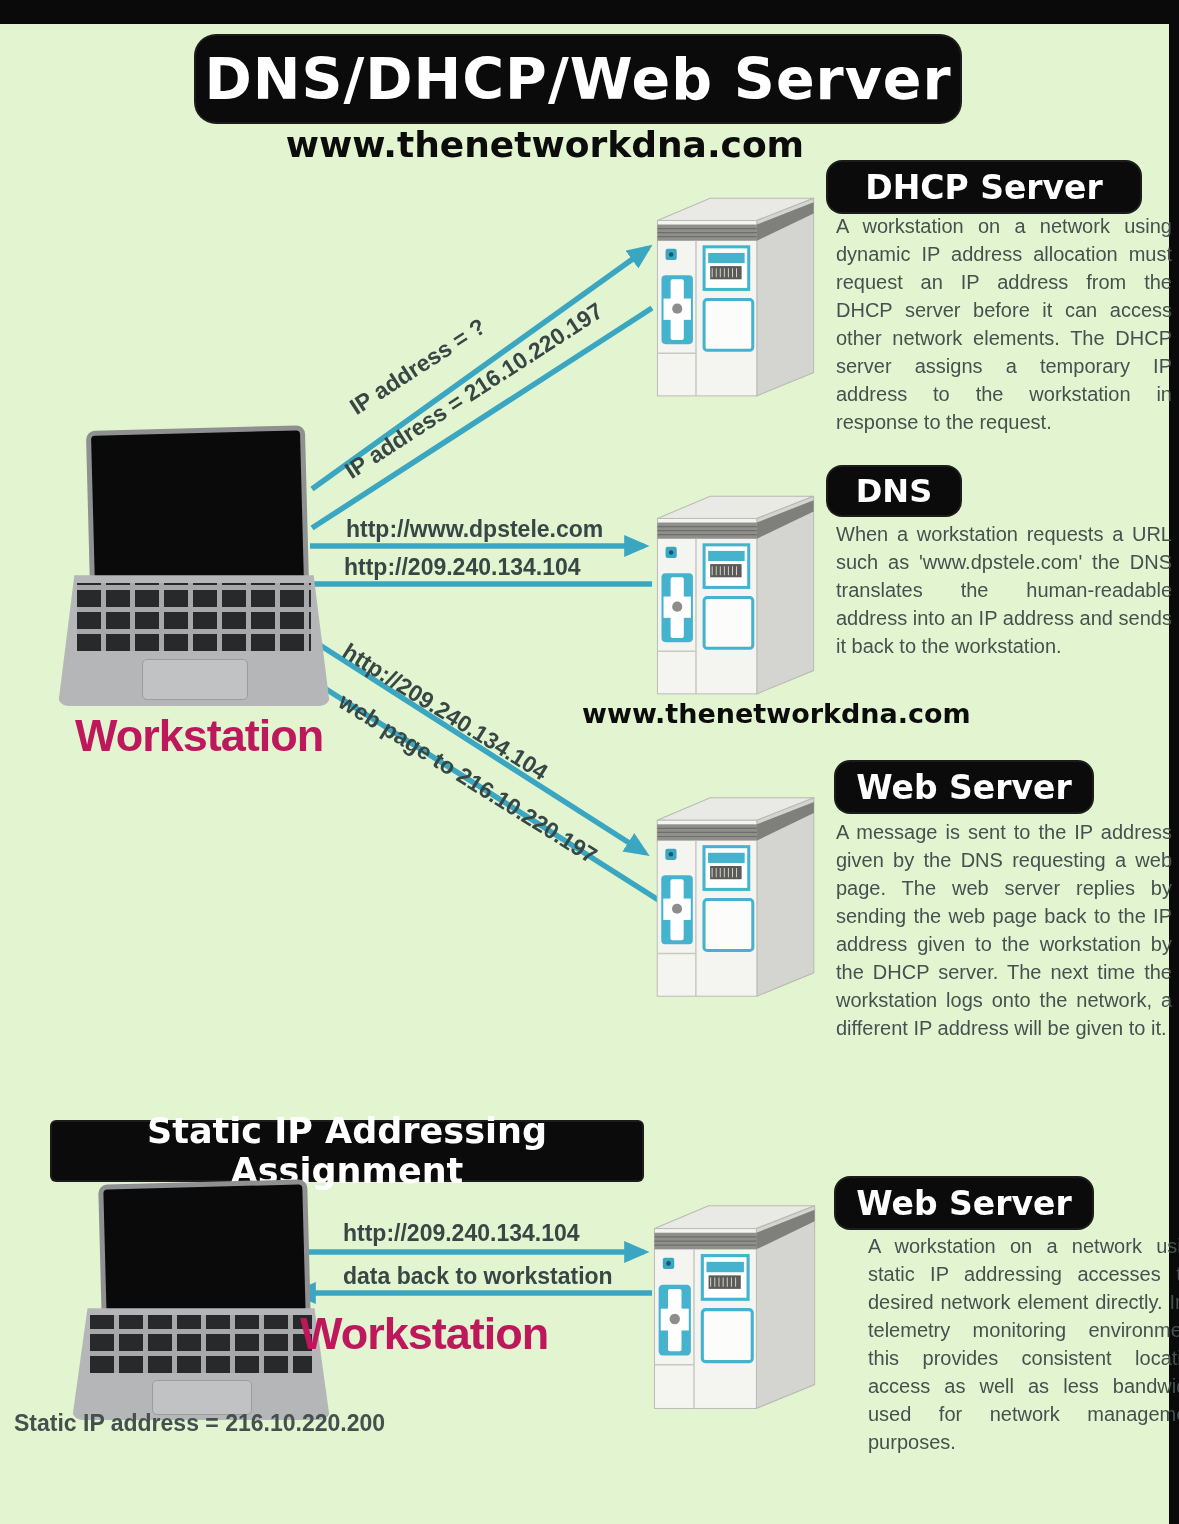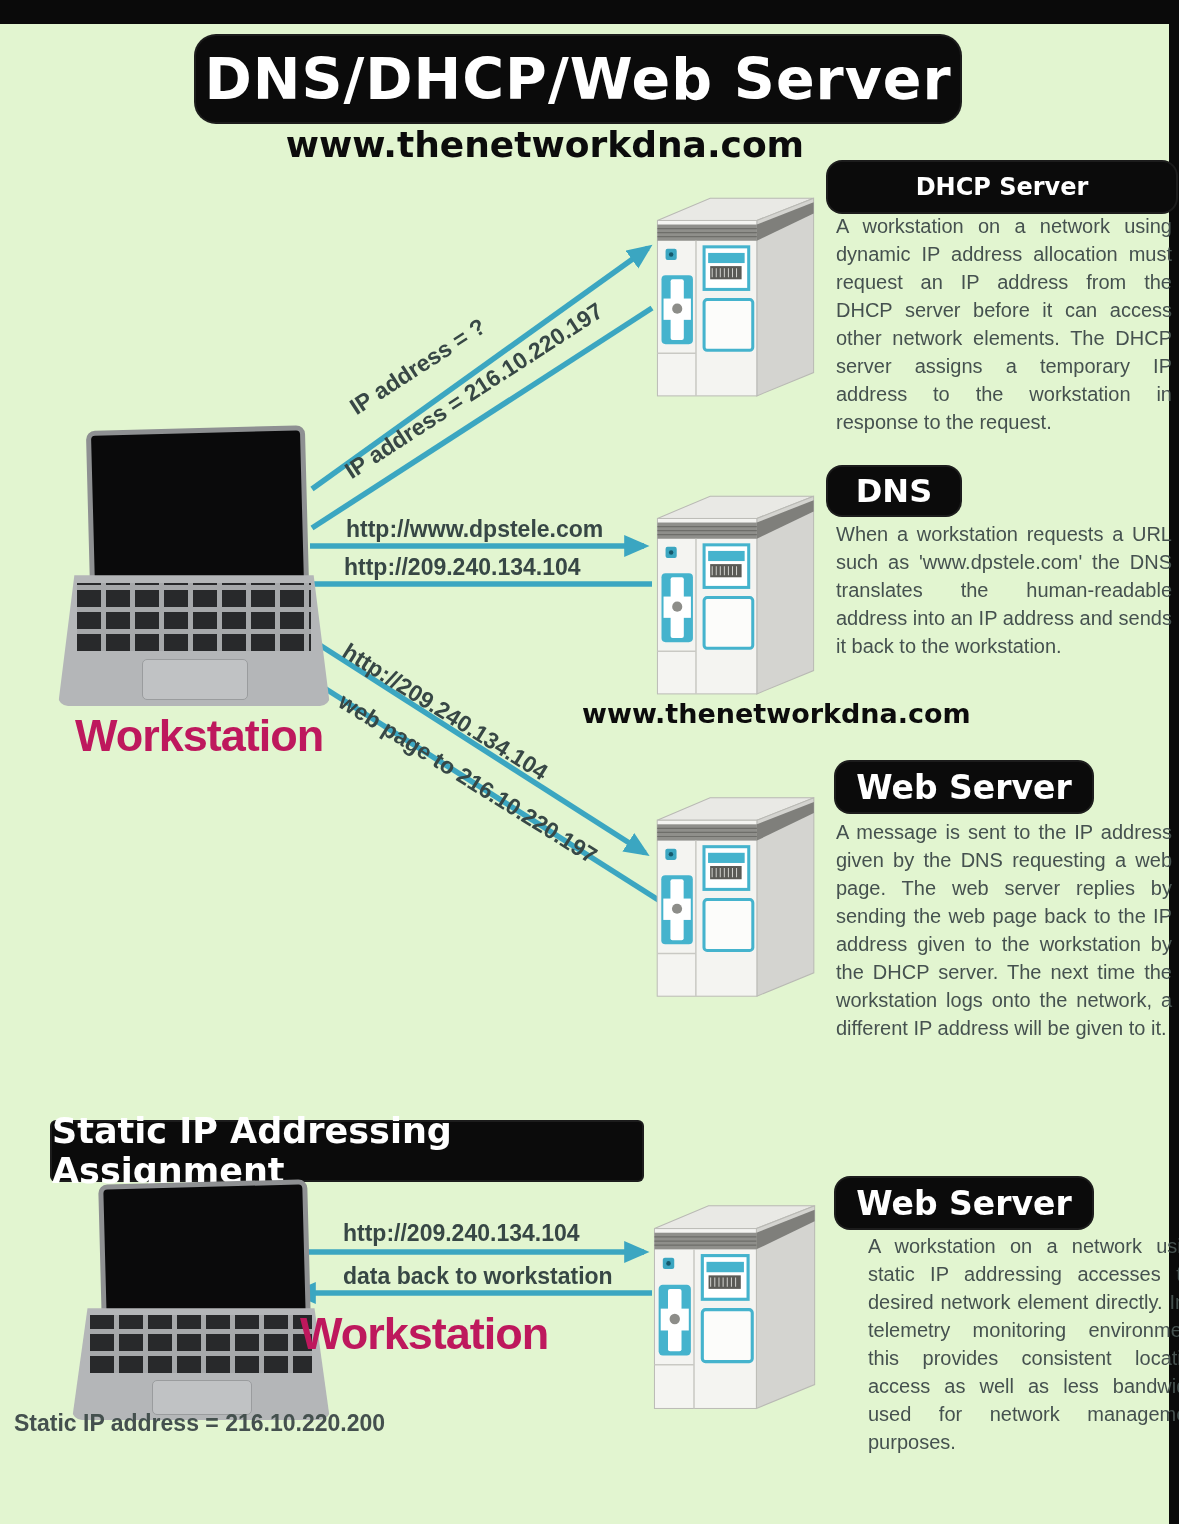--- a/index.html
+++ b/index.html
@@ -5,23 +5,23 @@
   html,body{margin:0;padding:0;}
   body{width:1179px;height:1524px;position:relative;overflow:hidden;
        background:#e2f5d0;font-family:"Liberation Sans",sans-serif;}
   .abs{position:absolute;}
   
   .topbar{left:0;top:0;width:1179px;height:24px;background:#0a0a0a;}
   .rightbar{left:1169px;top:0;width:10px;height:1524px;background:#0a0a0a;}
   
   .banner{background:#0b0b0b;color:#fff;display:flex;align-items:center;justify-content:center;
           font-family:"DejaVu Sans",sans-serif;font-weight:bold;border-radius:14px;
-          box-shadow:0 0 0 2px #1c1c1c;}
+          box-shadow:0 0 0 2px #1c1c1c;text-align:center;}
   .title-banner{left:196px;top:36px;width:764px;height:86px;font-size:57px;border-radius:20px;letter-spacing:1px;}
-  .h-dhcp{left:828px;top:162px;width:348px;height:50px;font-size:24px;}
+  .h-dhcp{left:828px;top:162px;width:312px;height:50px;font-size:33px;}
   .h-dns{left:828px;top:467px;width:132px;height:48px;font-size:32px;}
   .h-web{left:836px;top:762px;width:256px;height:50px;font-size:33px;}
   .h-web2{left:836px;top:1178px;width:256px;height:50px;font-size:33px;}
   .h-static{left:52px;top:1122px;width:590px;height:58px;font-size:35px;border-radius:4px;}
   
   .site-top{left:245px;top:124px;width:600px;text-align:center;font-family:"DejaVu Sans",sans-serif;
             font-weight:bold;font-size:36px;color:#0c0c0c;}
   .site-mid{left:582px;top:698px;width:320px;font-family:"DejaVu Sans",sans-serif;
             font-weight:bold;font-size:27px;color:#0c0c0c;}
   .para{width:336px;font-size:20px;line-height:28px;font-weight:normal;color:#45514f;

